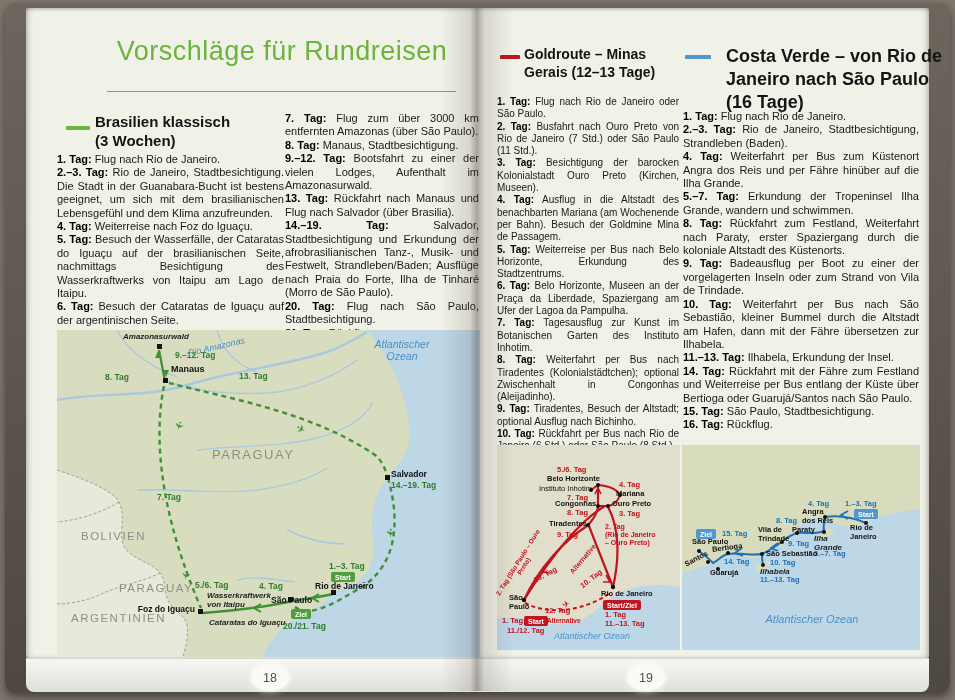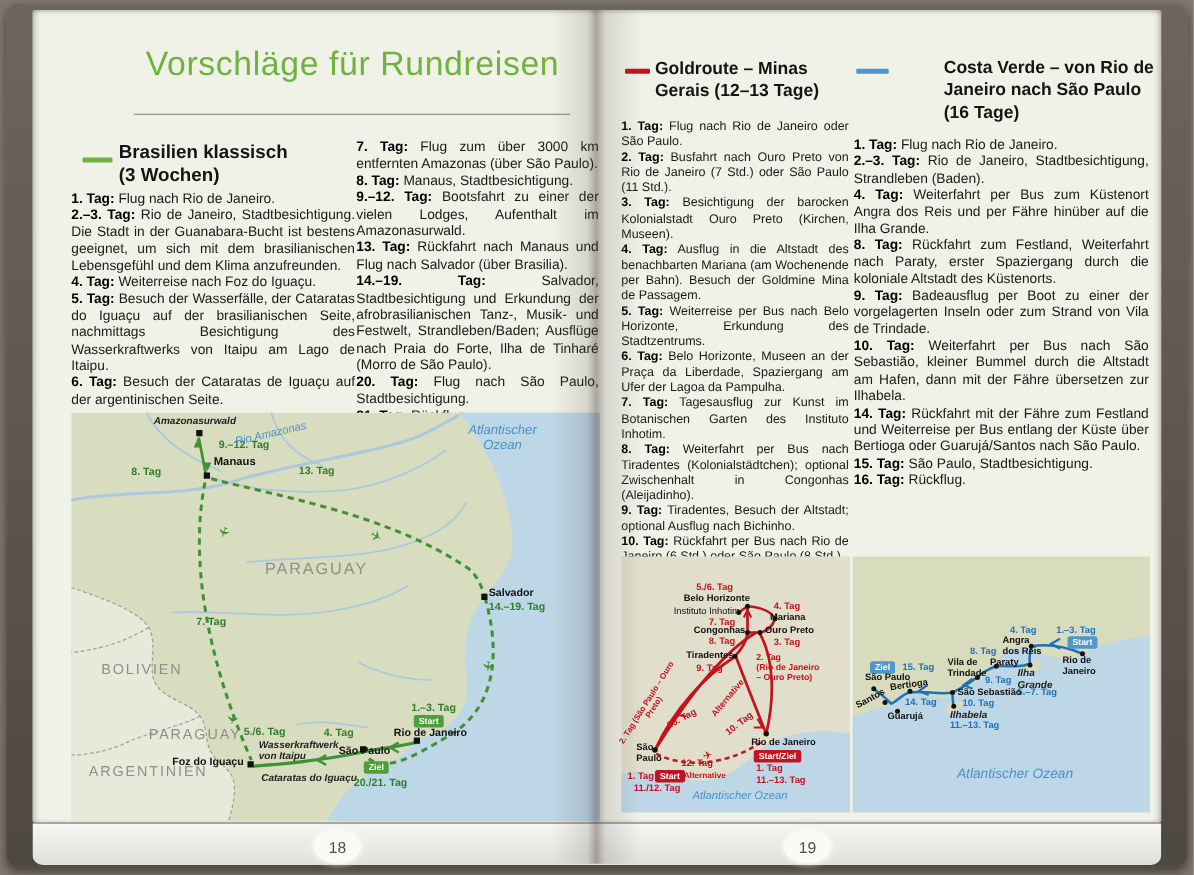--- a/index.html
+++ b/index.html
@@ -165,31 +165,33 @@
     <p class="e"><b>7. Tag:</b> <span>Tagesausflug zur Kunst im Botanischen Garten des Instituto Inhotim.</span></p>
     <p class="e"><b>8. Tag:</b> <span>Weiterfahrt per Bus nach Tiradentes (Kolonialstädtchen); optional Zwischenhalt in Congonhas (Aleijadinho).</span></p>
     <p class="e"><b>9. Tag:</b> <span>Tiradentes, Besuch der Altstadt; optional Ausflug nach Bichinho.</span></p>
     <p class="e"><b>10. Tag:</b> <span>Rückfahrt per Bus nach Rio de Janeiro (6 Std.) oder São Paulo (8 Std.).</span></p>
     <p class="e"><b>11. Tag:</b> <span>São Paulo oder Rio de Janeiro.</span></p>
     <p class="e"><b>12. Tag:</b> <span>Rückflug von São Paulo oder noch 1 Tag in Rio de Janeiro.</span></p>
     <p class="e"><b>13. Tag:</b> <span>Rückflug von Rio de Janeiro.</span></p>
   </div>
 
 <div class="dash" style="left:685px;top:55px;width:26px;background:#4f97cd"></div>
-<div class="heading" style="left:755px;top:45px;font-size:14px">Costa Verde – von Rio de
+<div class="heading" style="left:726px;top:45px;font-size:18px">Costa Verde – von Rio de
 Janeiro nach São Paulo
 (16 Tage)</div>
 <div class="col" style="left:683px;top:110px;width:236px;font-size:11px;line-height:13.4px">
 
 <p class="e"><b>1. Tag:</b> <span>Flug nach Rio de Janeiro.</span></p>
     <p class="e"><b>2.–3. Tag:</b> <span>Rio de Janeiro, Stadtbesichtigung, Strandleben (Baden).</span></p>
     <p class="e"><b>4. Tag:</b> <span>Weiterfahrt per Bus zum Küstenort Angra dos Reis und per Fähre hinüber auf die Ilha Grande.</span></p>
+    <p class="e"><b>5.–7. Tag:</b> <span>Erkundung der Tropeninsel Ilha Grande, wandern und schwimmen.</span></p>
     <p class="e"><b>8. Tag:</b> <span>Rückfahrt zum Festland, Weiterfahrt nach Paraty, erster Spaziergang durch die koloniale Altstadt des Küstenorts.</span></p>
     <p class="e"><b>9. Tag:</b> <span>Badeausflug per Boot zu einer der vorgelagerten Inseln oder zum Strand von Vila de Trindade.</span></p>
     <p class="e"><b>10. Tag:</b> <span>Weiterfahrt per Bus nach São Sebastião, kleiner Bummel durch die Altstadt am Hafen, dann mit der Fähre übersetzen zur Ilhabela.</span></p>
+    <p class="e"><b>11.–13. Tag:</b> <span>Ilhabela, Erkundung der Insel.</span></p>
     <p class="e"><b>14. Tag:</b> <span>Rückfahrt mit der Fähre zum Festland und Weiterreise per Bus entlang der Küste über Bertioga oder Guarujá/Santos nach São Paulo.</span></p>
     <p class="e"><b>15. Tag:</b> <span>São Paulo, Stadtbesichtigung.</span></p>
     <p class="e"><b>16. Tag:</b> <span>Rückflug.</span></p>
   </div>
 
 <div class="map" style="left:497px;top:445px;width:183px;height:205px">
   <svg width="183" height="205" viewBox="0 0 183 205">
     <rect x="0" y="0" width="183" height="205" fill="#e1decb"></rect>
     <path fill="#bdd7e7" d="M0,174 C18,170 35,176 55,179 C78,182 95,170 110,156 C122,144 145,140 163,140 C172,140 178,141 183,142 L183,205 L0,205 Z"></path>
     <ellipse cx="80" cy="162" rx="3" ry="1.5" fill="#e1decb"></ellipse>

